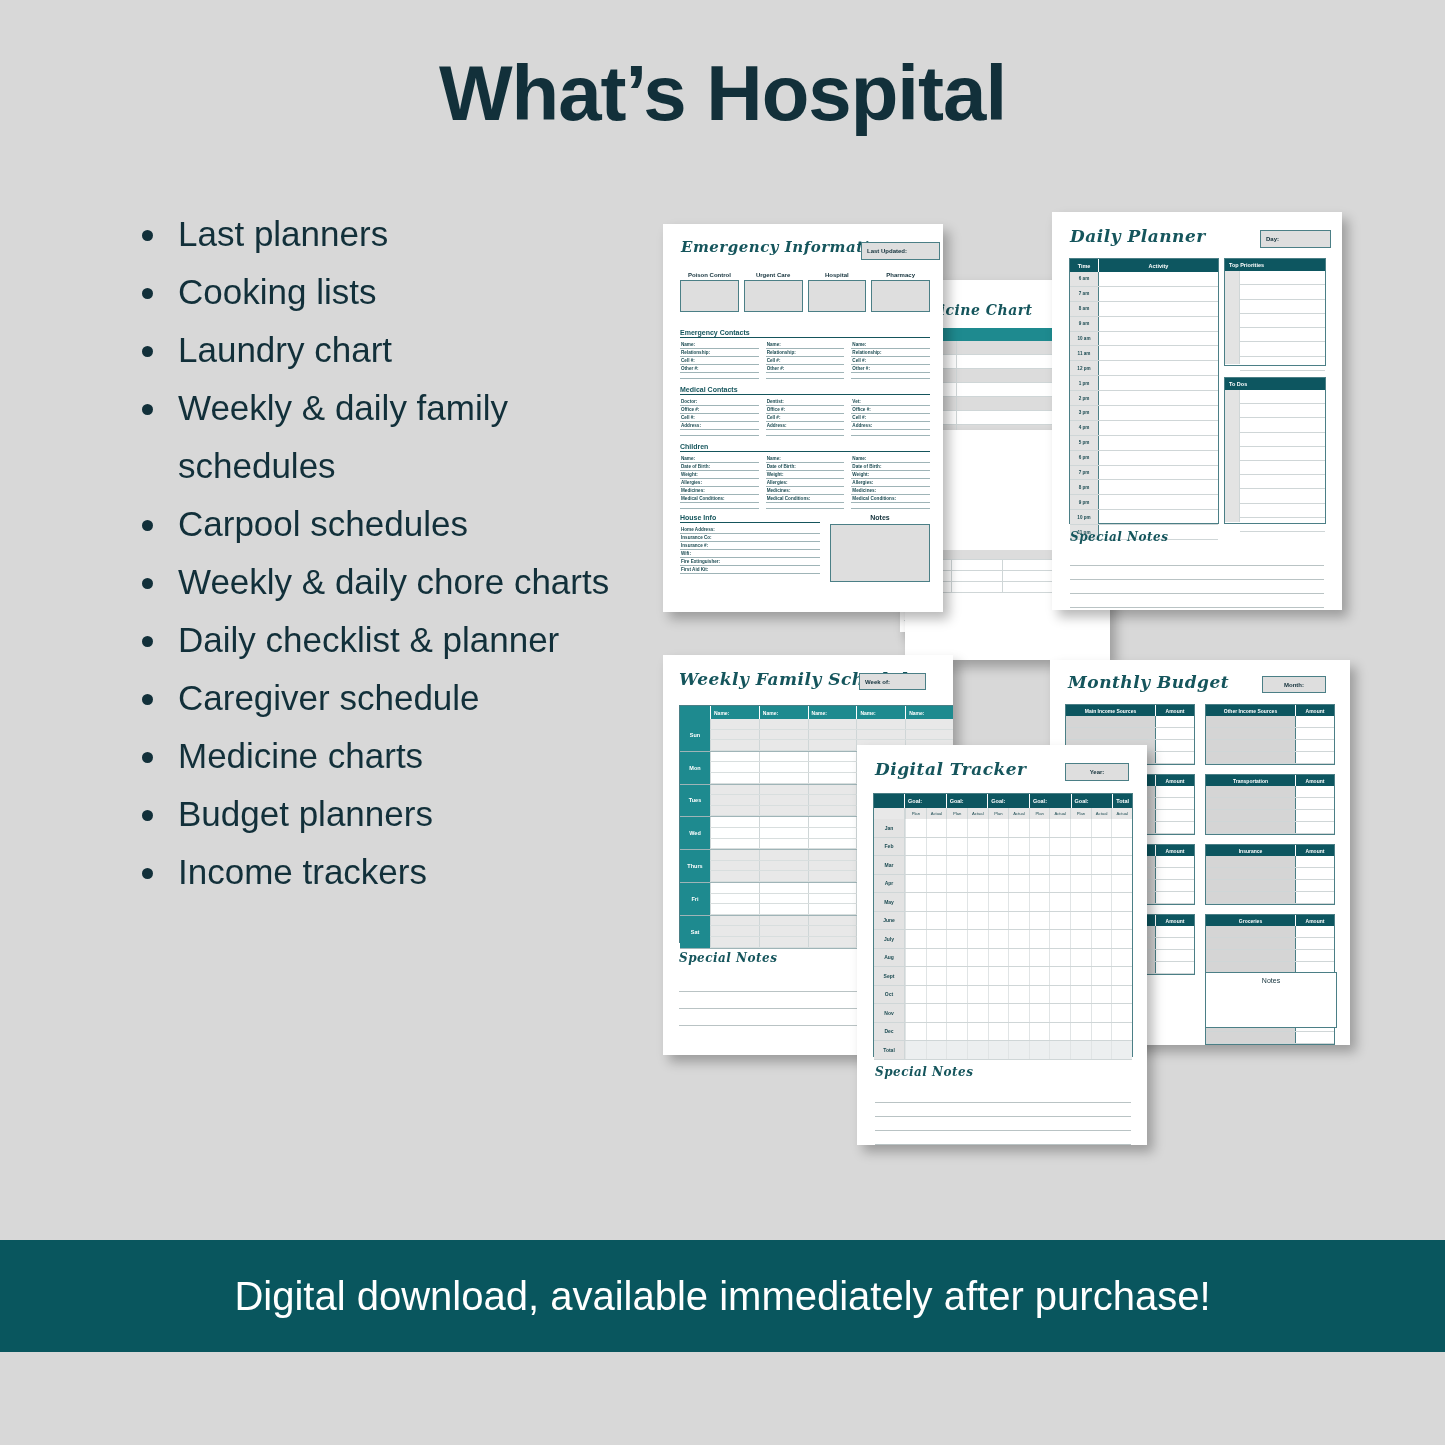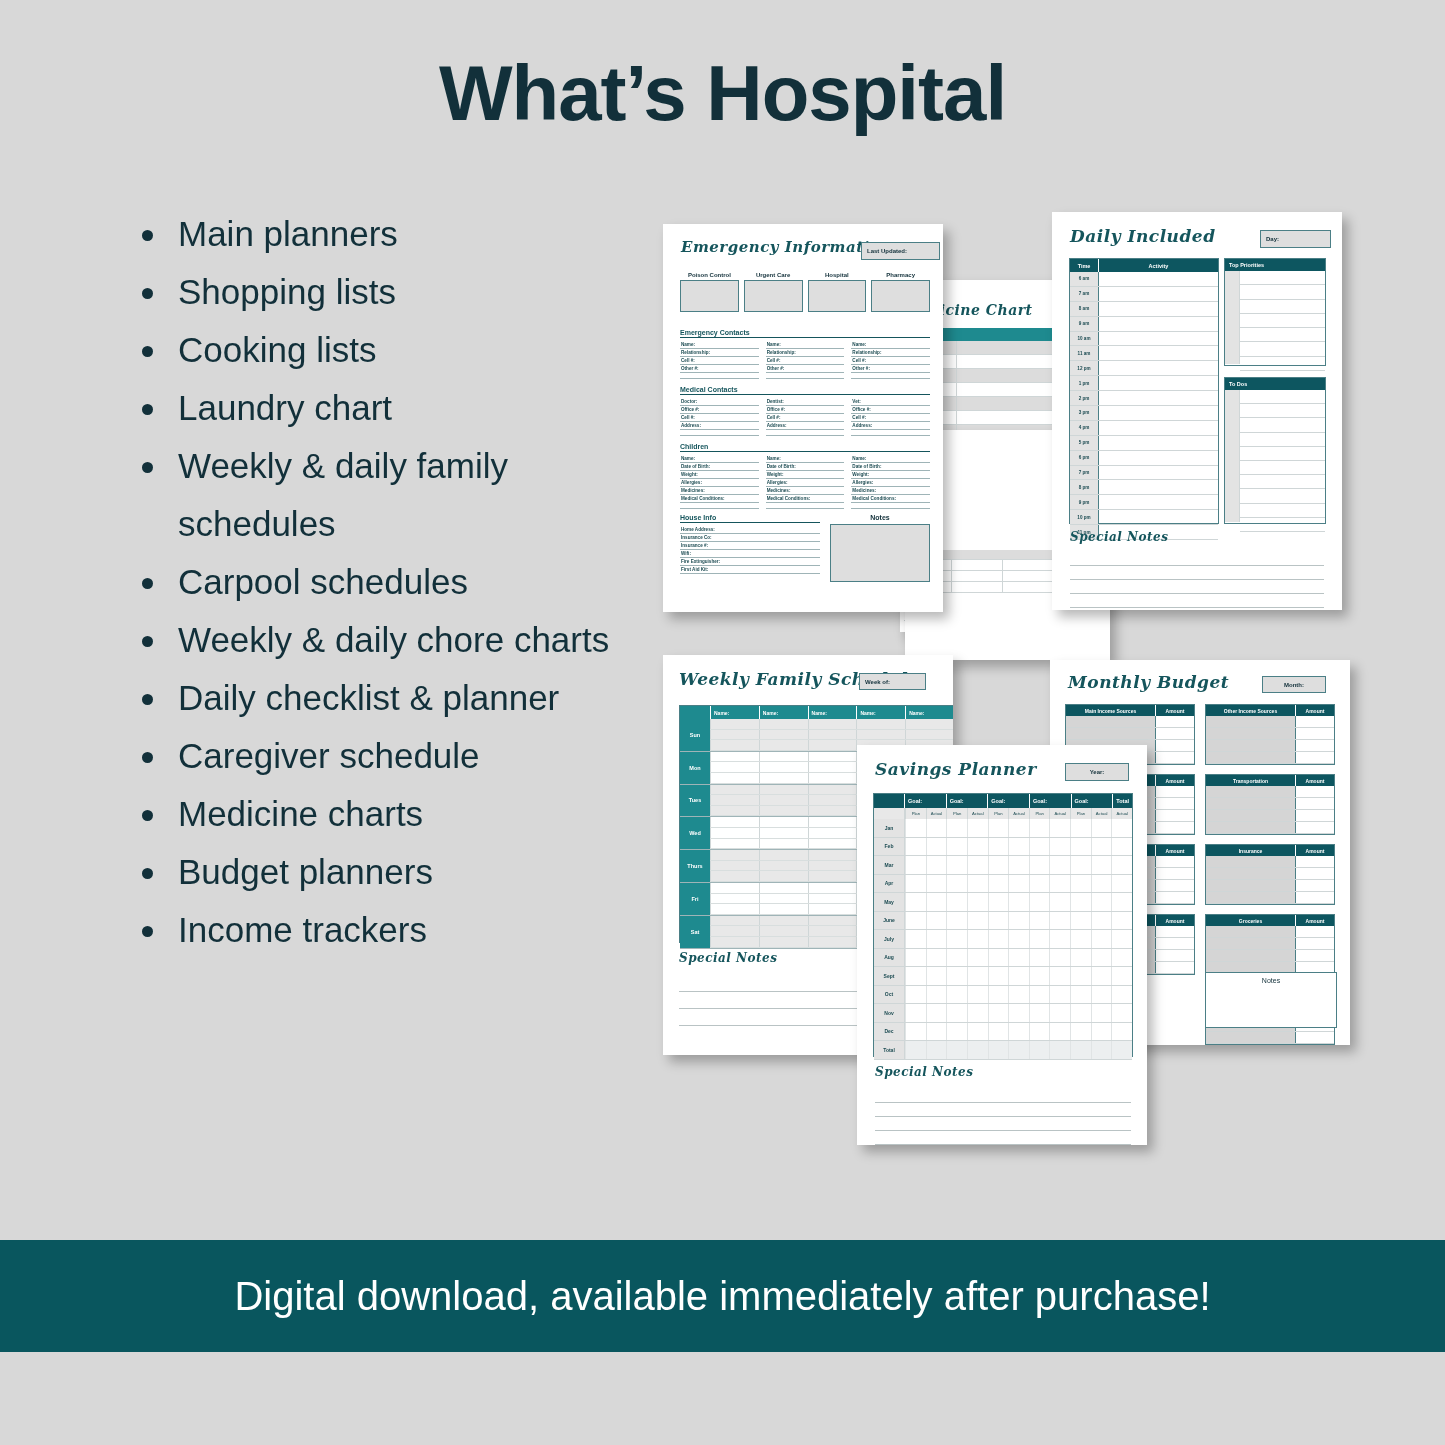--- a/index.html
+++ b/index.html
@@ -80,22 +80,21 @@
   #sheet-budget{left:1050px;top:660px;width:300px;height:385px;}
   
   #sheet-savings{left:857px;top:745px;width:290px;height:400px;}
 </style>
 </head>
 <body>
 
 <div id="page-title">What’s Hospital</div>
 
 <ul id="feature-list">
-    <li>Main planners</li>
-    <li>Shopping lists</li>
+    <li>Last planners</li>
     <li>Cooking lists</li>
     <li>Laundry chart</li>
     <li>Weekly &amp; daily family schedules</li>
     <li>Carpool schedules</li>
     <li>Weekly &amp; daily chore charts</li>
     <li>Daily checklist &amp; planner</li>
     <li>Caregiver schedule</li>
     <li>Medicine charts</li>
     <li>Budget planners</li>
     <li>Income trackers</li>
@@ -328,21 +327,21 @@
         </div>
         <div style="flex: 1 1 0%;">
           <div style="text-align: center; font-size: 7px; font-weight: bold; color: rgb(18, 48, 58); margin-bottom: 3px;">Notes</div>
           <div class="gridbox" style="height: 56px; background: rgb(222, 222, 222);"></div>
         </div>
       </div>
     </div>
 </div>
 
 <div class="sheet" id="sheet-daily">
-  <div class="script" style="position:absolute;left:18px;top:14px;font-size:17px;white-space:nowrap;">Daily Included</div>
+  <div class="script" style="position:absolute;left:18px;top:14px;font-size:17px;white-space:nowrap;">Daily Planner</div>
   <div class="boxfield" style="position:absolute;left:208px;top:18px;width:64px;height:16px;font-size:6px;justify-content:flex-start;padding-left:5px;">Day:</div>
   <div class="gridbox" style="position:absolute;left:17px;top:46px;width:148px;height:264px;">
     <div style="display:flex;height:13px;">
       <div class="thead-dark" style="width:28px;justify-content:center;font-size:5.5px;border-right:1px solid #fff;">Time</div>
       <div class="thead-dark" style="flex:1;justify-content:center;font-size:5.5px;">Activity</div>
     </div>
     <div id="daily-time-rows">
         <div class="zrow" style="height: 13.9px; display: flex;">
           <div style="width: 28px; background: rgb(227, 227, 227); font-size: 4.6px; font-weight: bold; display: flex; align-items: center; justify-content: center; border-right: 1px solid rgb(75, 127, 134);">6 am</div>
           <div style="flex: 1 1 0%;"></div>
@@ -868,21 +867,21 @@
           <div style="width: 38px; background: rgb(255, 255, 255);"></div>
         </div>
       </div>
     </div>
   <div class="gridbox" style="position:absolute;left:155px;top:312px;width:130px;height:54px;background:#fff;">
     <div style="text-align:center;font-size:7px;color:#12303a;padding-top:4px;">Notes</div>
   </div>
 </div>
 
 <div class="sheet" id="sheet-savings">
-  <div class="script" style="position:absolute;left:18px;top:14px;font-size:17px;white-space:nowrap;">Savings Planner</div>
+  <div class="script" style="position:absolute;left:18px;top:14px;font-size:17px;white-space:nowrap;">Digital Tracker</div>
   <div class="boxfield" style="position:absolute;left:208px;top:18px;width:62px;height:16px;font-size:6px;">Year:</div>
   <div class="gridbox" style="position:absolute;left:16px;top:48px;width:258px;height:262px;">
     <div id="savings-goalhead" style="display:flex;height:14px;">
         <div class="thead-dark" style="width: 30px;"></div>
         <div class="thead-dark" style="flex: 2 1 0%; font-size: 5.5px; padding-left: 3px; border-left: 1px solid rgb(255, 255, 255);">Goal:</div>
         <div class="thead-dark" style="flex: 2 1 0%; font-size: 5.5px; padding-left: 3px; border-left: 1px solid rgb(255, 255, 255);">Goal:</div>
         <div class="thead-dark" style="flex: 2 1 0%; font-size: 5.5px; padding-left: 3px; border-left: 1px solid rgb(255, 255, 255);">Goal:</div>
         <div class="thead-dark" style="flex: 2 1 0%; font-size: 5.5px; padding-left: 3px; border-left: 1px solid rgb(255, 255, 255);">Goal:</div>
         <div class="thead-dark" style="flex: 2 1 0%; font-size: 5.5px; padding-left: 3px; border-left: 1px solid rgb(255, 255, 255);">Goal:</div>
         <div class="thead-dark" style="flex: 1 1 0%; justify-content: center; font-size: 5.5px; border-left: 1px solid rgb(255, 255, 255);">Total</div>

